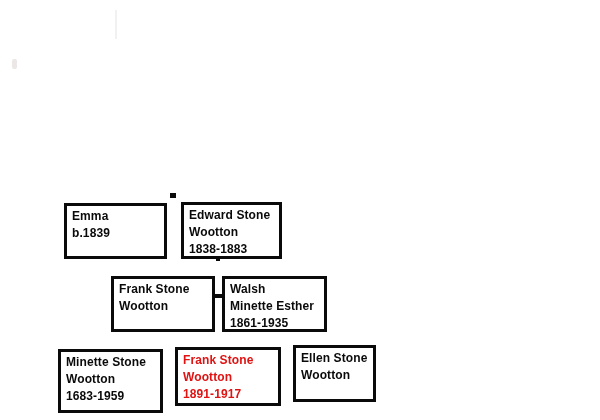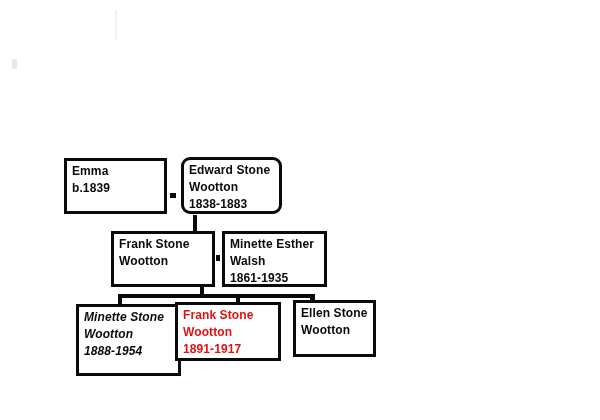--- a/index.html
+++ b/index.html
@@ -14,32 +14,33 @@
     position:absolute;
     background:#ffffff;
     border:3px solid #0a0a0a;
     box-sizing:border-box;
     padding:2px 0 0 5px;
     font-weight:bold;
     font-size:12px;
     line-height:17px;
     color:#0a0a0a;
     letter-spacing:0.1px;
+    margin-top:45px;
   }
   .node span{display:block;white-space:nowrap;}
   .node.highlight{color:var(--highlight,#e01212);}
   .conn{position:absolute;background:#0a0a0a;}
   .artifact{position:absolute;}
 
   
   #node-emma          {left:64px;  top:158px; width:103px; height:56px;}
-  #node-edward        {left:181px; top:157px; width:101px; height:57px;border-radius:9px;}
+  #node-edward        {left:181px; top:157px; width:101px; height:57px;}
   #node-frank-sr      {left:111px; top:231px; width:104px; height:56px;}
   #node-minette-esther{left:222px; top:231px; width:105px; height:56px;}
-  #node-minette-stone {left:76px;  top:304px; width:105px; height:72px;font-style:italic;}
+  #node-minette-stone {left:58px;  top:304px; width:105px; height:64px;}
   #node-frank-jr      {left:175px; top:302px; width:106px; height:59px;}
   #node-ellen         {left:293px; top:300px; width:83px; height:57px;}
 
   
   #conn-dash-emma-edward {left:170px; top:193px; width:6px;  height:5px;}
   #conn-edward-to-frank  {left:193px; top:215px; width:4px;  height:17px;}
   #conn-dash-frank-walsh {left:216px; top:255px; width:4px;  height:6px;}
   #conn-couple-down      {left:200px; top:286px; width:4px;  height:11px;}
   #conn-sibling-bar      {left:118px; top:294px; width:197px;height:4px;}
   #conn-drop-minette     {left:118px; top:294px; width:4px;  height:11px;}
@@ -75,29 +76,29 @@
     <span>Edward Stone</span>
     <span>Wootton</span>
     <span>1838-1883</span>
   </div>
 
   <div class="node" id="node-frank-sr">
     <span>Frank Stone</span>
     <span>Wootton</span>
   </div>
   <div class="node" id="node-minette-esther">
+    <span>Walsh</span>
     <span>Minette Esther</span>
-    <span>Walsh</span>
     <span>1861-1935</span>
   </div>
 
   <div class="node" id="node-minette-stone">
     <span>Minette Stone</span>
     <span>Wootton</span>
-    <span>1888-1954</span>
+    <span>1683-1959</span>
   </div>
   <div class="node highlight" id="node-frank-jr">
     <span>Frank Stone</span>
     <span>Wootton</span>
     <span>1891-1917</span>
   </div>
   <div class="node" id="node-ellen">
     <span>Ellen Stone</span>
     <span>Wootton</span>
   </div>

